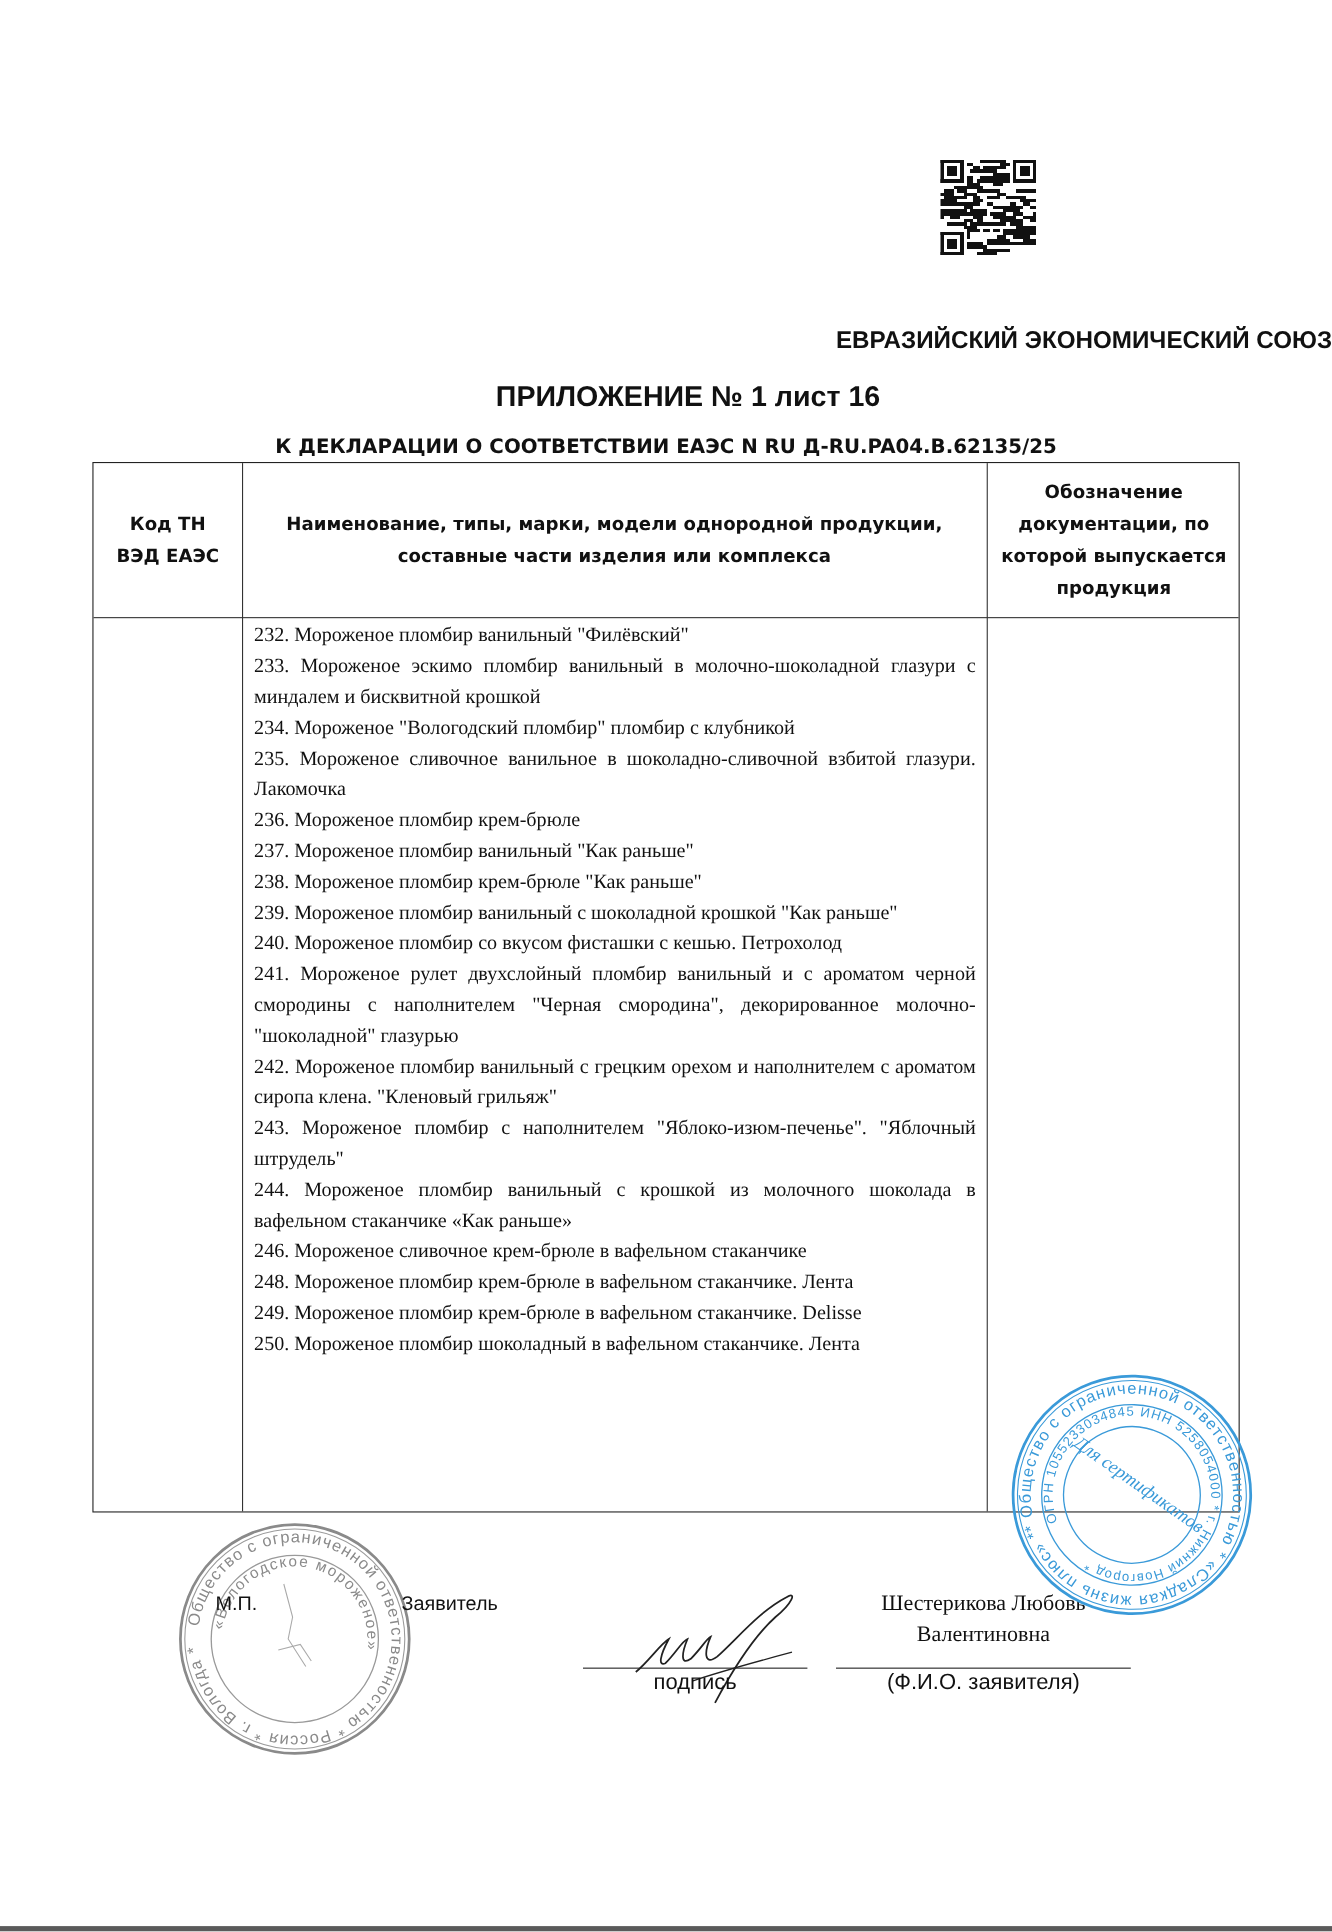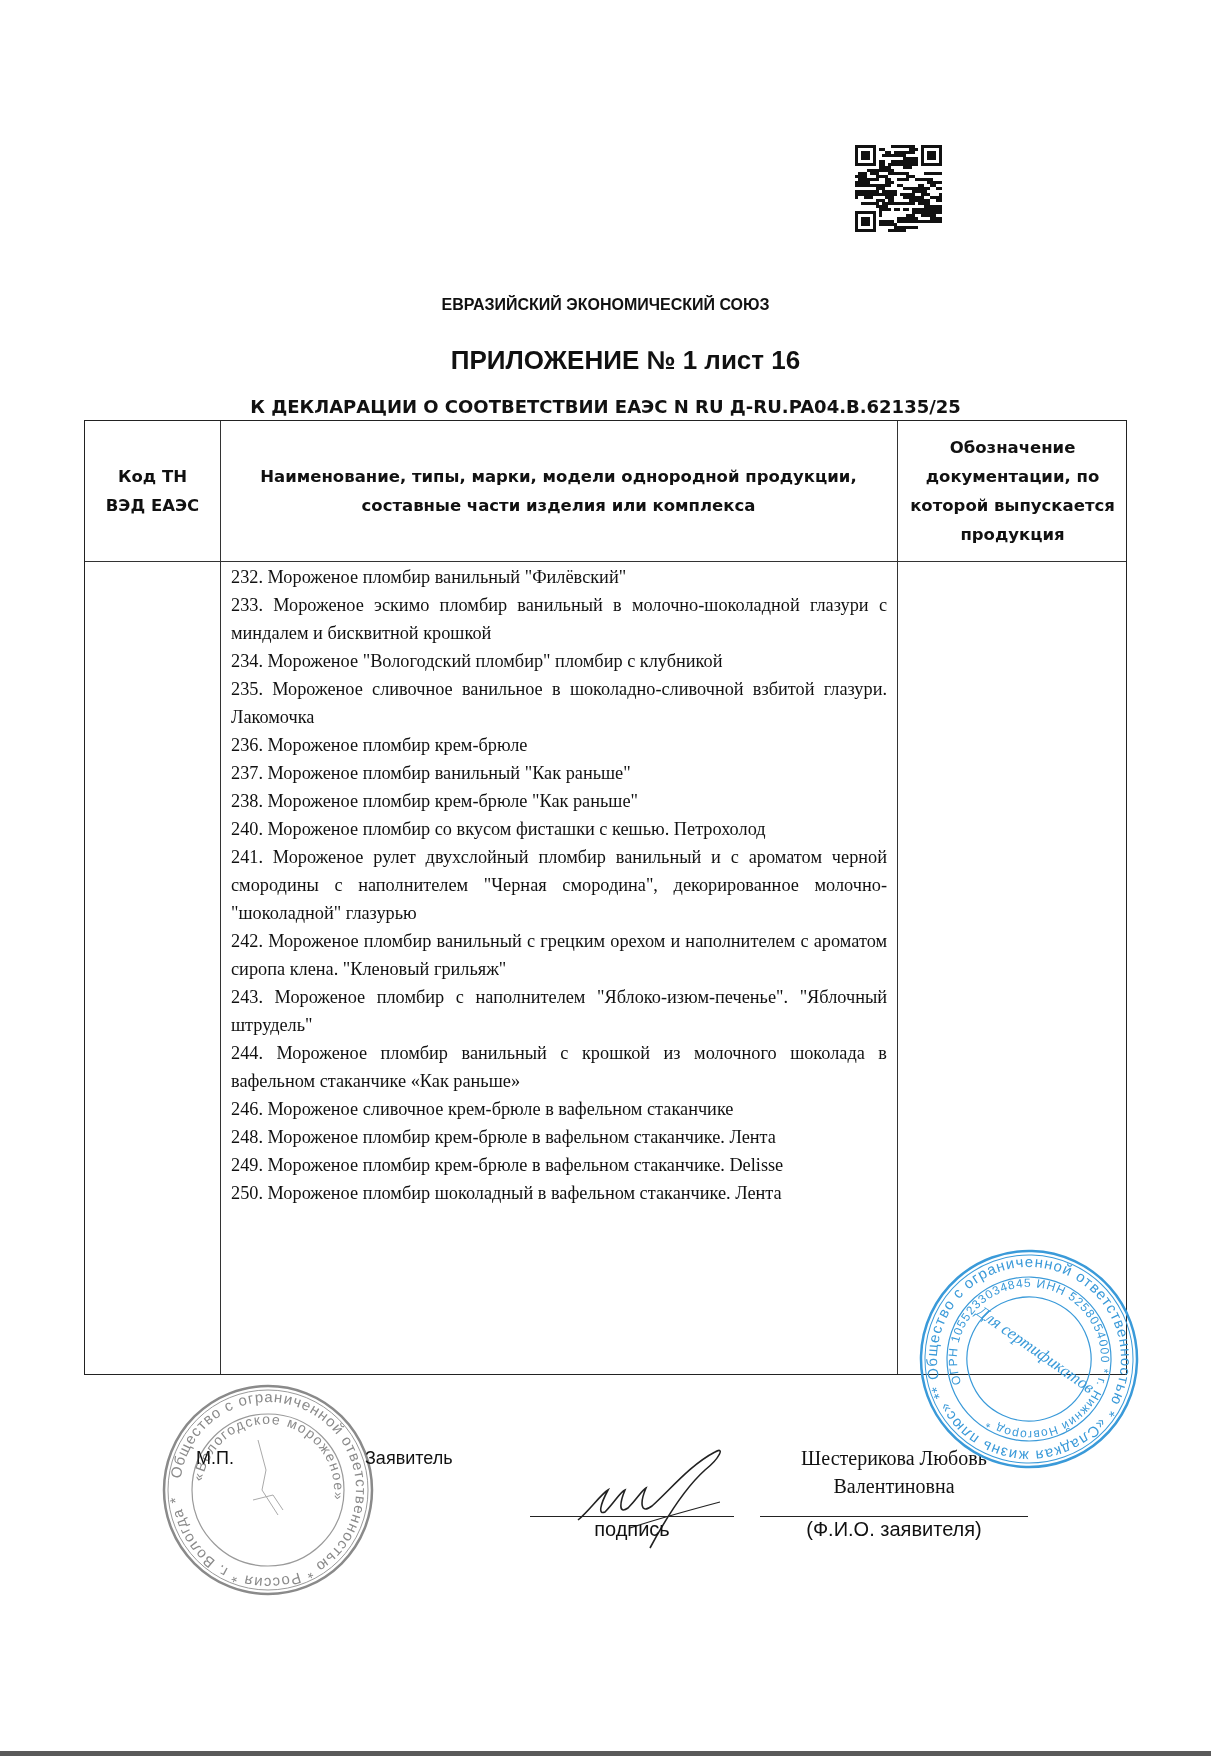--- a/index.html
+++ b/index.html
@@ -11,21 +11,21 @@
   .bottom-band { position: absolute; left: 0; right: 0; top: 1751px; height: 5px; background: #5a5a5a; }
 
   
   .qr { position: absolute; left: 855px; top: 145px; width: 87px; height: 87px; }
 
   
   .title {
     position: absolute; left: 0; width: 1211px; text-align: center;
     font-family: "Liberation Sans", sans-serif; font-weight: bold; color: #111;
   }
-  .t1 { top: 296px; font-size: 16px; }
+  .t1 { top: 296px; font-size: 22px; text-align: right; }
   .t2 { top: 345px; font-size: 26px; padding-left: 20px; }
   .t3 { top: 396px; font-size: 19.5px; font-family: "DejaVu Sans", sans-serif; font-size: 18px; left: 0; }
 
   
   .tbl {
     position: absolute; left: 84px; top: 420px; width: 1043px; height: 955px;
     border: 1.5px solid #222; box-sizing: border-box;
   }
   .vline { position: absolute; top: 0; bottom: 0; width: 0; border-left: 1.2px solid #333; }
   .v1 { left: 135px; }
@@ -469,20 +469,21 @@
     </div>
 
   <div class="body-cell" id="items">
       <div class="item">232. Мороженое пломбир ванильный "Филёвский"</div>
       <div class="item">233. Мороженое эскимо пломбир ванильный в молочно-шоколадной глазури с миндалем и бисквитной крошкой</div>
       <div class="item">234. Мороженое "Вологодский пломбир" пломбир с клубникой</div>
       <div class="item">235. Мороженое сливочное ванильное в шоколадно-сливочной взбитой глазури. Лакомочка</div>
       <div class="item">236. Мороженое пломбир крем-брюле</div>
       <div class="item">237. Мороженое пломбир ванильный "Как раньше"</div>
       <div class="item">238. Мороженое пломбир крем-брюле "Как раньше"</div>
+      <div class="item">239. Мороженое пломбир ванильный с шоколадной крошкой "Как раньше"</div>
       <div class="item">240. Мороженое пломбир со вкусом фисташки с кешью. Петрохолод</div>
       <div class="item">241. Мороженое рулет двухслойный пломбир ванильный и с ароматом черной смородины с наполнителем "Черная смородина", декорированное молочно-"шоколадной" глазурью</div>
       <div class="item">242. Мороженое пломбир ванильный с грецким орехом и наполнителем с ароматом сиропа клена. "Кленовый грильяж"</div>
       <div class="item">243. Мороженое пломбир с наполнителем "Яблоко-изюм-печенье". "Яблочный штрудель"</div>
       <div class="item">244. Мороженое пломбир ванильный с крошкой из молочного шоколада в вафельном стаканчике «Как раньше»</div>
       <div class="item">246. Мороженое сливочное крем-брюле в вафельном стаканчике</div>
       <div class="item">248. Мороженое пломбир крем-брюле в вафельном стаканчике. Лента</div>
       <div class="item">249. Мороженое пломбир крем-брюле в вафельном стаканчике. Delisse</div>
       <div class="item">250. Мороженое пломбир шоколадный в вафельном стаканчике. Лента</div>
     </div>

